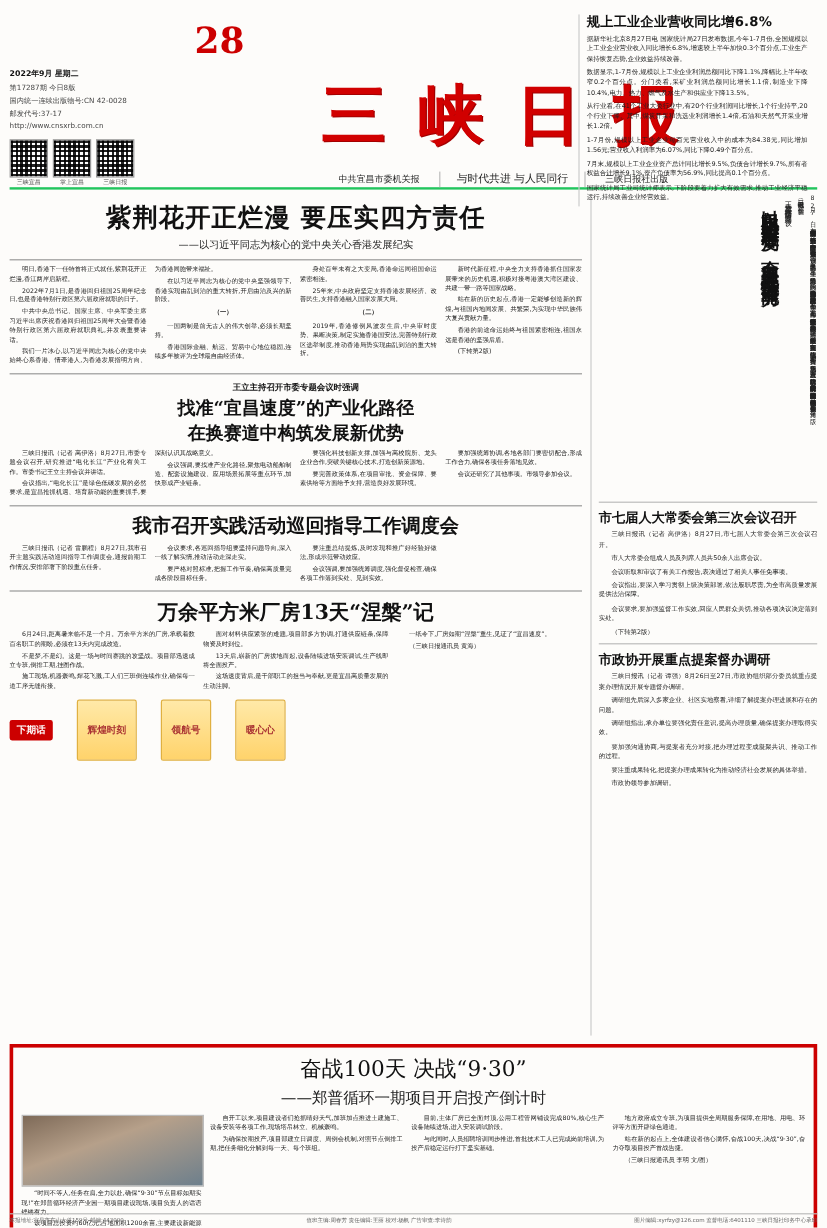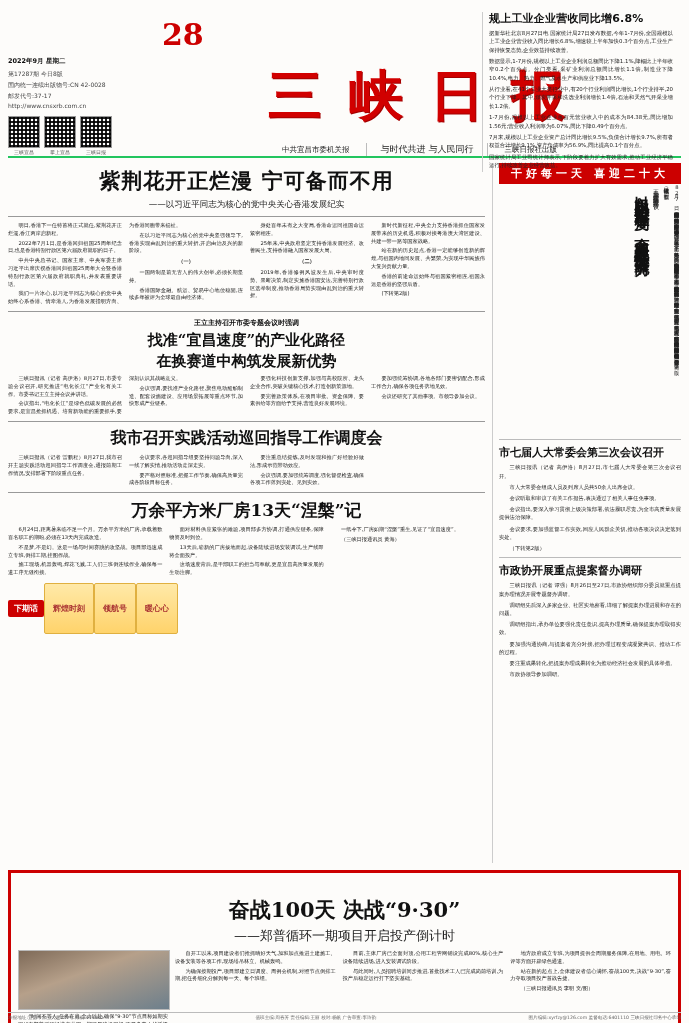--- a/index.html
+++ b/index.html
@@ -76,28 +76,28 @@
           font-family:"DejaVu Serif","Liberation Serif",serif;letter-spacing:2px;line-height:1.15;}
   .vh-small{writing-mode:vertical-rl;text-orientation:upright;font-size:6px;line-height:1.5;color:#222;letter-spacing:1px;}
   .vh-text{writing-mode:vertical-rl;text-orientation:upright;font-size:5.2px;line-height:1.55;color:#222;max-height:250px;}
 
   .redbar{background:#c00;color:#fff;text-align:center;font-size:11px;font-weight:bold;padding:3px 0;letter-spacing:4px;}
   .rt-h{font-size:11px;font-weight:bold;margin:6px 0 3px;line-height:1.3;}
   .rt-p{font-size:5.3px;line-height:1.55;text-align:justify;margin:0 0 3px;color:#1e1e1e;text-indent:2em;}
   .hr-thin{border-top:1px solid #bbb;margin:5px 0;}
 
   
-  .banner{display:flex;align-items:center;gap:0;margin-top:6px;}
+  .banner{display:flex;align-items:center;gap:20px;margin-top:6px;}
   .ban-red{background:#c00;color:#fff;font-size:8px;font-weight:bold;padding:3px 6px;border-radius:2px;}
   .ban-item{background:linear-gradient(#ffe9a8,#ffd36b);color:#a33;font-size:8px;font-weight:bold;padding:19px 8px;border:1px solid #e0b040;border-radius:2px;}
 
   
   .feature{border:3px solid #c00;margin-top:7px;padding:6px 7px 4px;}
   .feature .fh{text-align:center;}
-  .feature .fh .t{font-size:21px;font-weight:bold;font-family:"DejaVu Serif","Liberation Serif",serif;margin-top:17px;}
+  .feature .fh .t{font-size:18px;font-weight:normal;font-family:"DejaVu Serif","Liberation Serif",serif;}
   .feature .fh .s{font-size:13px;margin-top:3px;color:#222;}
 
   .feat-body{display:flex;gap:7px;margin-top:5px;}
   .feat-left{width:150px;}
   .feat-photo{width:150px;height:58px;background:linear-gradient(160deg,#7e6a58,#b6a08a 40%,#6d7f8c);border:1px solid #bbb;}
 
   
   .footer{position:absolute;left:8px;right:8px;bottom:3px;border-top:1px solid #bbb;padding-top:2px;
           display:flex;justify-content:space-between;font-size:4.6px;color:#666;}
 </style>
@@ -149,21 +149,21 @@
       <p>7月末,规模以上工业企业资产总计同比增长9.5%,负债合计增长9.7%,所有者权益合计增长9.1%,资产负债率为56.9%,同比提高0.1个百分点。</p>
       <p>国家统计局工业司统计师表示,下阶段要着力扩大有效需求,推动工业经济平稳运行,持续改善企业经营效益。</p>
     </div>
   </div>
 
   <div class="body">
 
     <div class="colmain">
 
       <div class="lead">
-        <h1>紫荆花开正烂漫 宁可备而不用</h1>
+        <h1>紫荆花开正烂漫 要压实四方责任</h1>
         <div class="sub">——以习近平同志为核心的党中央关心香港发展纪实</div>
       </div>
       <div class="rule"></div>
 
       <div class="cols4">
         <p>明日,香港下一任特首将正式就任,紫荆花开正烂漫,香江两岸启新程。</p>
         <p>2022年7月1日,是香港回归祖国25周年纪念日,也是香港特别行政区第六届政府就职的日子。</p>
         <p>中共中央总书记、国家主席、中央军委主席习近平出席庆祝香港回归祖国25周年大会暨香港特别行政区第六届政府就职典礼,并发表重要讲话。</p>
         <p>我们一片冰心,以习近平同志为核心的党中央始终心系香港、情牵港人,为香港发展指明方向、为香港同胞带来福祉。</p>
         <p>在以习近平同志为核心的党中央坚强领导下,香港实现由乱到治的重大转折,开启由治及兴的新阶段。</p>
@@ -225,21 +225,20 @@
       <div class="banner">
         <div class="ban-red">下期话</div>
         <div class="ban-item">辉煌时刻</div>
         <div class="ban-item">领航号</div>
         <div class="ban-item">暖心心</div>
       </div>
 
     </div>
 
     <div class="colright">
-      <div class="redbar">干好每一天  喜迎二十大</div>
 
       <div class="vhead">
         <div class="vh-col">以极限思维应对潜在变局 全面提升规模性疫情处置能力</div>
         <div class="vh-small">王立主持召开市疫情防控专题会议</div>
         <div class="vh-text">三峡日报讯（记者 雷鹏程）</div>
         <div class="vh-text">8月27日,市疫情防控指挥部召开专题会议,分析研判当前疫情形势,安排部署下阶段防控工作。市委书记王立主持会议并讲话。会议强调,要坚持人民至上、生命至上,坚持外防输入、内防反弹,坚持动态清零总方针不犹豫不动摇。要以极限思维应对潜在变局,宁可备而不用,不可用而无备,全面提升规模性疫情处置能力。要加快补齐核酸检测、隔离转运、医疗救治等方面短板,完善应急预案,强化实战演练。要压实四方责任,强化重点场所、重点人群管理,筑牢群防群控防线。要统筹疫情防控和经济社会发展,最大限度减少疫情对生产生活的影响,确保全年目标任务顺利完成。市领导参加会议。（下转第2版）</div>
       </div>
 
       <div class="hr-thin"></div>
 

